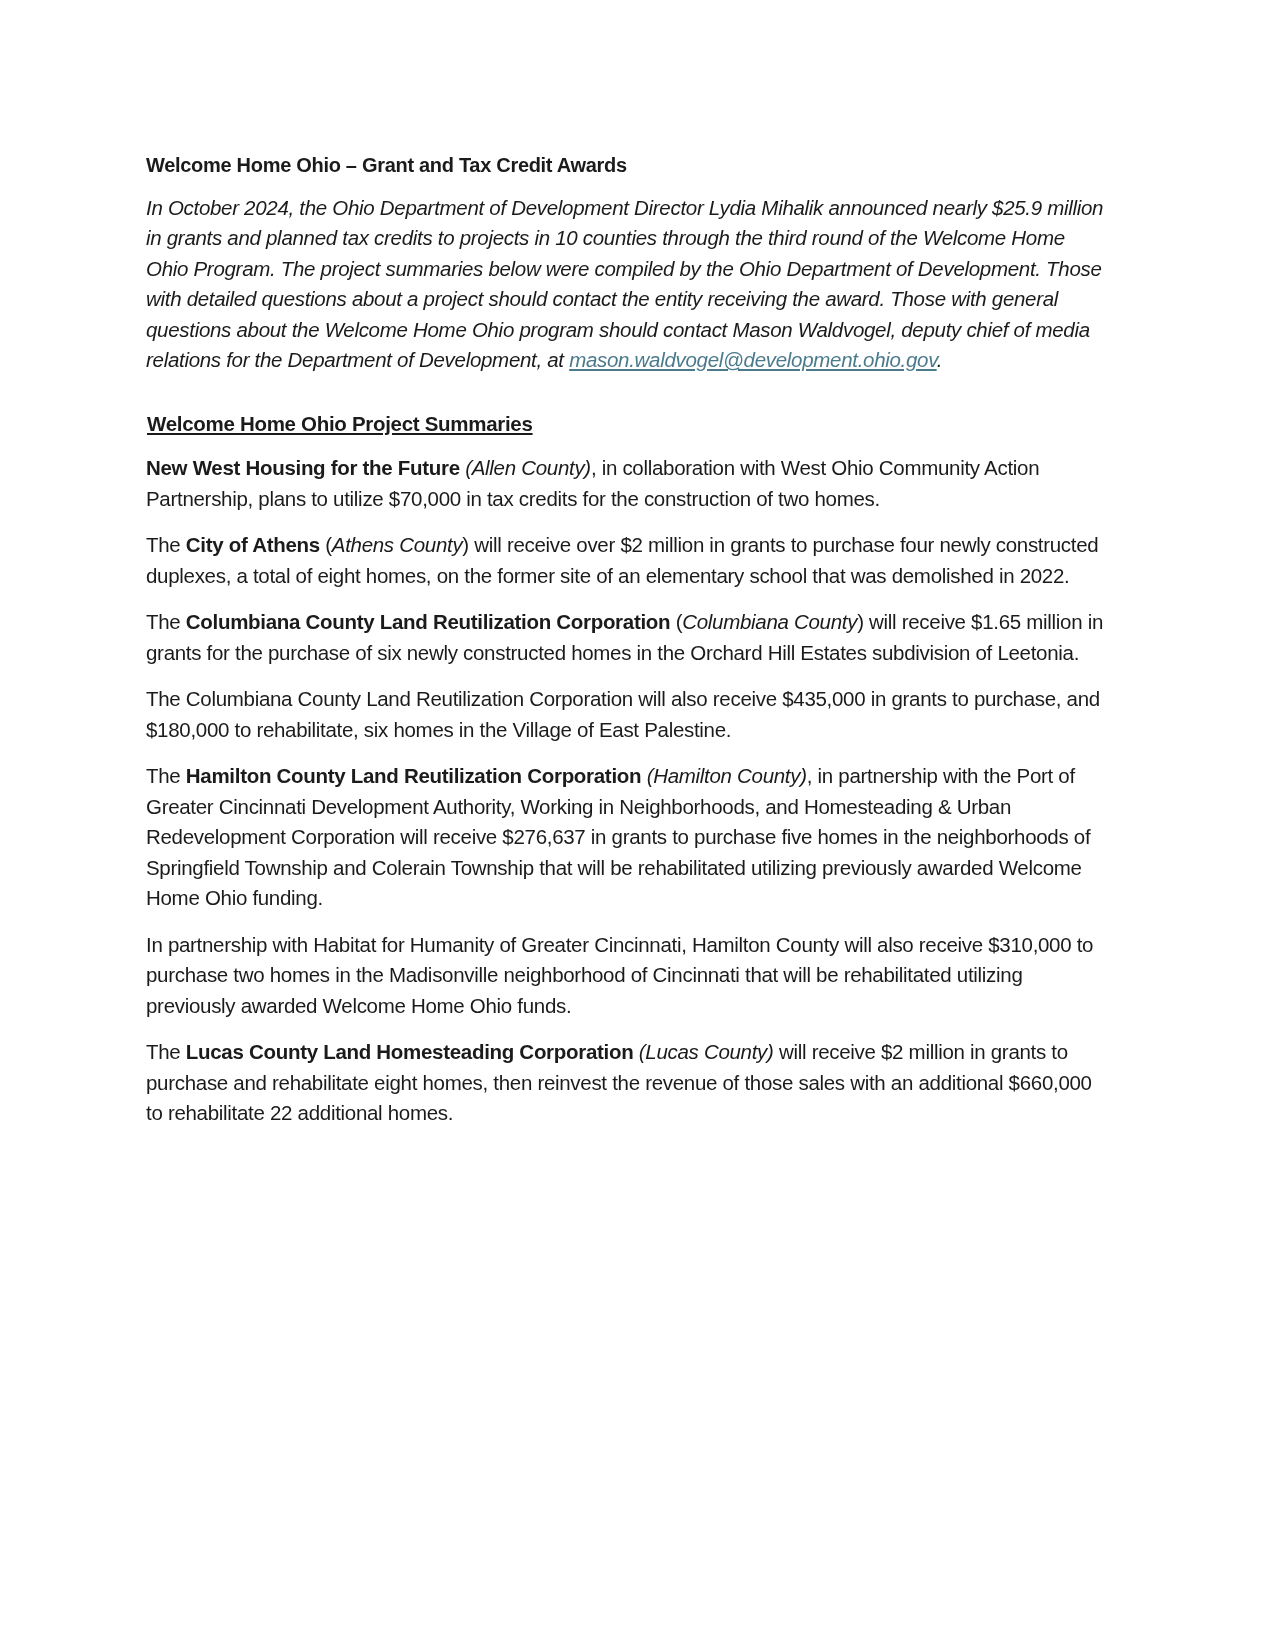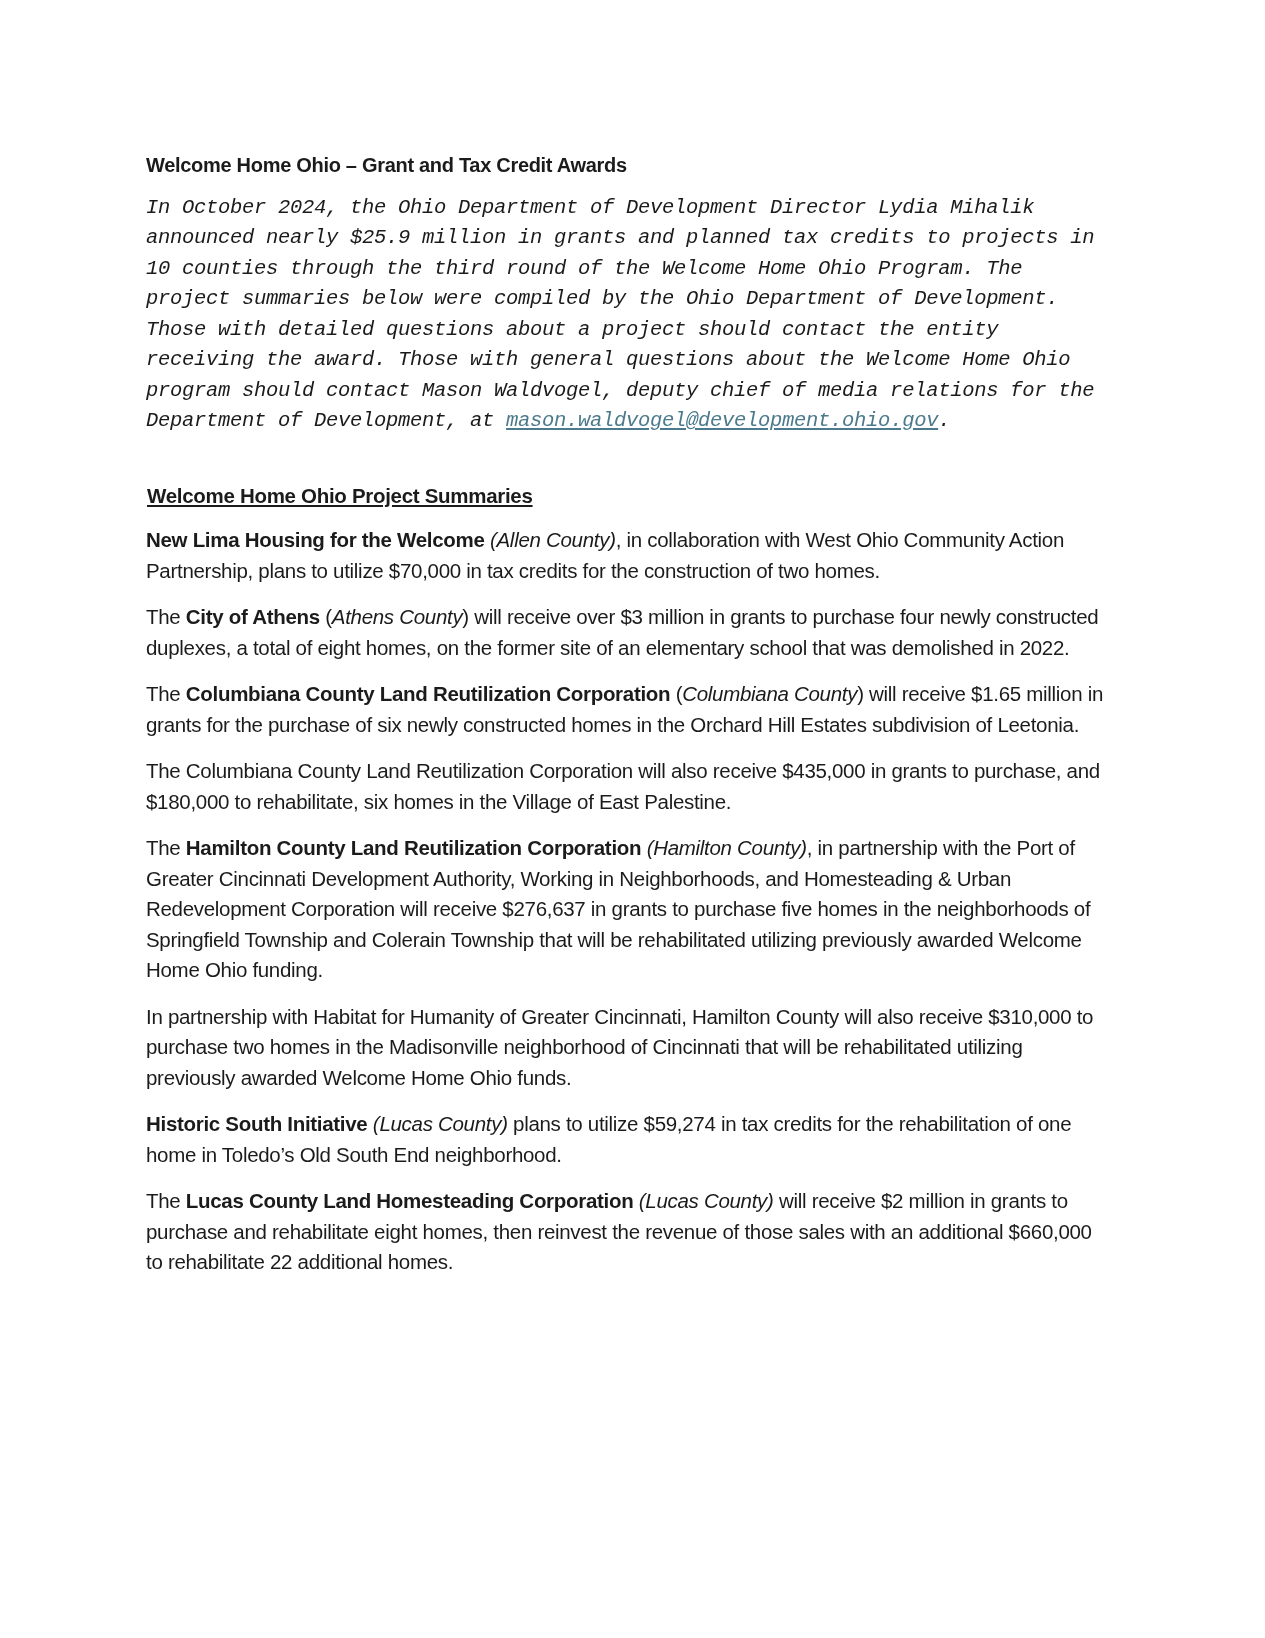--- a/index.html
+++ b/index.html
@@ -15,22 +15,21 @@
     line-height: 30.5px;
     letter-spacing: -0.3px;
   }
   .title {
     font-weight: bold;
     font-size: 20px;
     margin: 0 0 12px 0;
   }
   .intro {
     font-style: italic;
-    margin: 0 0 44px 0;
-    font-family: Liberation Mono, monospace;
+    margin: 0 0 33px 0;
   }
   .intro a {
     color: #4a7a8c;
     text-decoration: underline;
   }
   .section-title {
     font-weight: bold;
     text-decoration: underline;
     margin: 11px 0 14px 1px;
   }
@@ -43,29 +42,28 @@
 </head>
 <body>
 
 <div class="page">
   <div class="title">Welcome Home Ohio – Grant and Tax Credit Awards</div>
 
   <p class="intro"><span>In October 2024, the Ohio Department of Development Director Lydia Mihalik announced nearly $25.9 million in grants and planned tax credits to projects in 10 counties through the third round of the Welcome Home Ohio Program. The project summaries below were compiled by the Ohio Department of Development. Those with detailed questions about a project should contact the entity receiving the award. Those with general questions about the Welcome Home Ohio program should contact Mason Waldvogel, deputy chief of media relations for the Department of Development, at </span><a href="mailto:mason.waldvogel@development.ohio.gov">mason.waldvogel@development.ohio.gov</a><span>.</span></p>
 
   <div class="section-title">Welcome Home Ohio Project Summaries</div>
 
-  <p class="para"><b>New Lima Housing for the Welcome</b><i> (Allen County)</i><span>, in collaboration with West Ohio Community Action Partnership, plans to utilize $70,000 in tax credits for the construction of two homes.</span></p>
+  <p class="para"><b>New West Housing for the Future</b><i> (Allen County)</i><span>, in collaboration with West Ohio Community Action Partnership, plans to utilize $70,000 in tax credits for the construction of two homes.</span></p>
 
-  <p class="para"><span>The </span><b>City of Athens</b><span> (</span><i>Athens County</i><span>) will receive over $3 million in grants to purchase four newly constructed duplexes, a total of eight homes, on the former site of an elementary school that was demolished in 2022.</span></p>
+  <p class="para"><span>The </span><b>City of Athens</b><span> (</span><i>Athens County</i><span>) will receive over $2 million in grants to purchase four newly constructed duplexes, a total of eight homes, on the former site of an elementary school that was demolished in 2022.</span></p>
 
   <p class="para"><span>The </span><b>Columbiana County Land Reutilization Corporation</b><span> (</span><i>Columbiana County</i><span>) will receive $1.65 million in grants for the purchase of six newly constructed homes in the Orchard Hill Estates subdivision of Leetonia.</span></p>
 
   <p class="para">The Columbiana County Land Reutilization Corporation will also receive $435,000 in grants to purchase, and $180,000 to rehabilitate, six homes in the Village of East Palestine.</p>
 
 
   <p class="para"><span>The </span><b>Hamilton County Land Reutilization Corporation</b><i> (Hamilton County)</i><span>, in partnership with the Port of Greater Cincinnati Development Authority, Working in Neighborhoods, and Homesteading &amp; Urban Redevelopment Corporation will receive $276,637 in grants to purchase five homes in the neighborhoods of Springfield Township and Colerain Township that will be rehabilitated utilizing previously awarded Welcome Home Ohio funding.</span></p>
 
   <p class="para">In partnership with Habitat for Humanity of Greater Cincinnati, Hamilton County will also receive $310,000 to purchase two homes in the Madisonville neighborhood of Cincinnati that will be rehabilitated utilizing previously awarded Welcome Home Ohio funds.</p>
 
-  <p class="para"><b>Historic South Initiative</b><i> (Lucas County)</i><span> plans to utilize $59,274 in tax credits for the rehabilitation of one home in Toledo’s Old South End neighborhood.</span></p>
 
   <p class="para"><span>The </span><b>Lucas County Land Homesteading Corporation</b><i> (Lucas County)</i><span> will receive $2 million in grants to purchase and rehabilitate eight homes, then reinvest the revenue of those sales with an additional $660,000 to rehabilitate 22 additional homes.</span></p>
 </div>
 
 </body></html>

